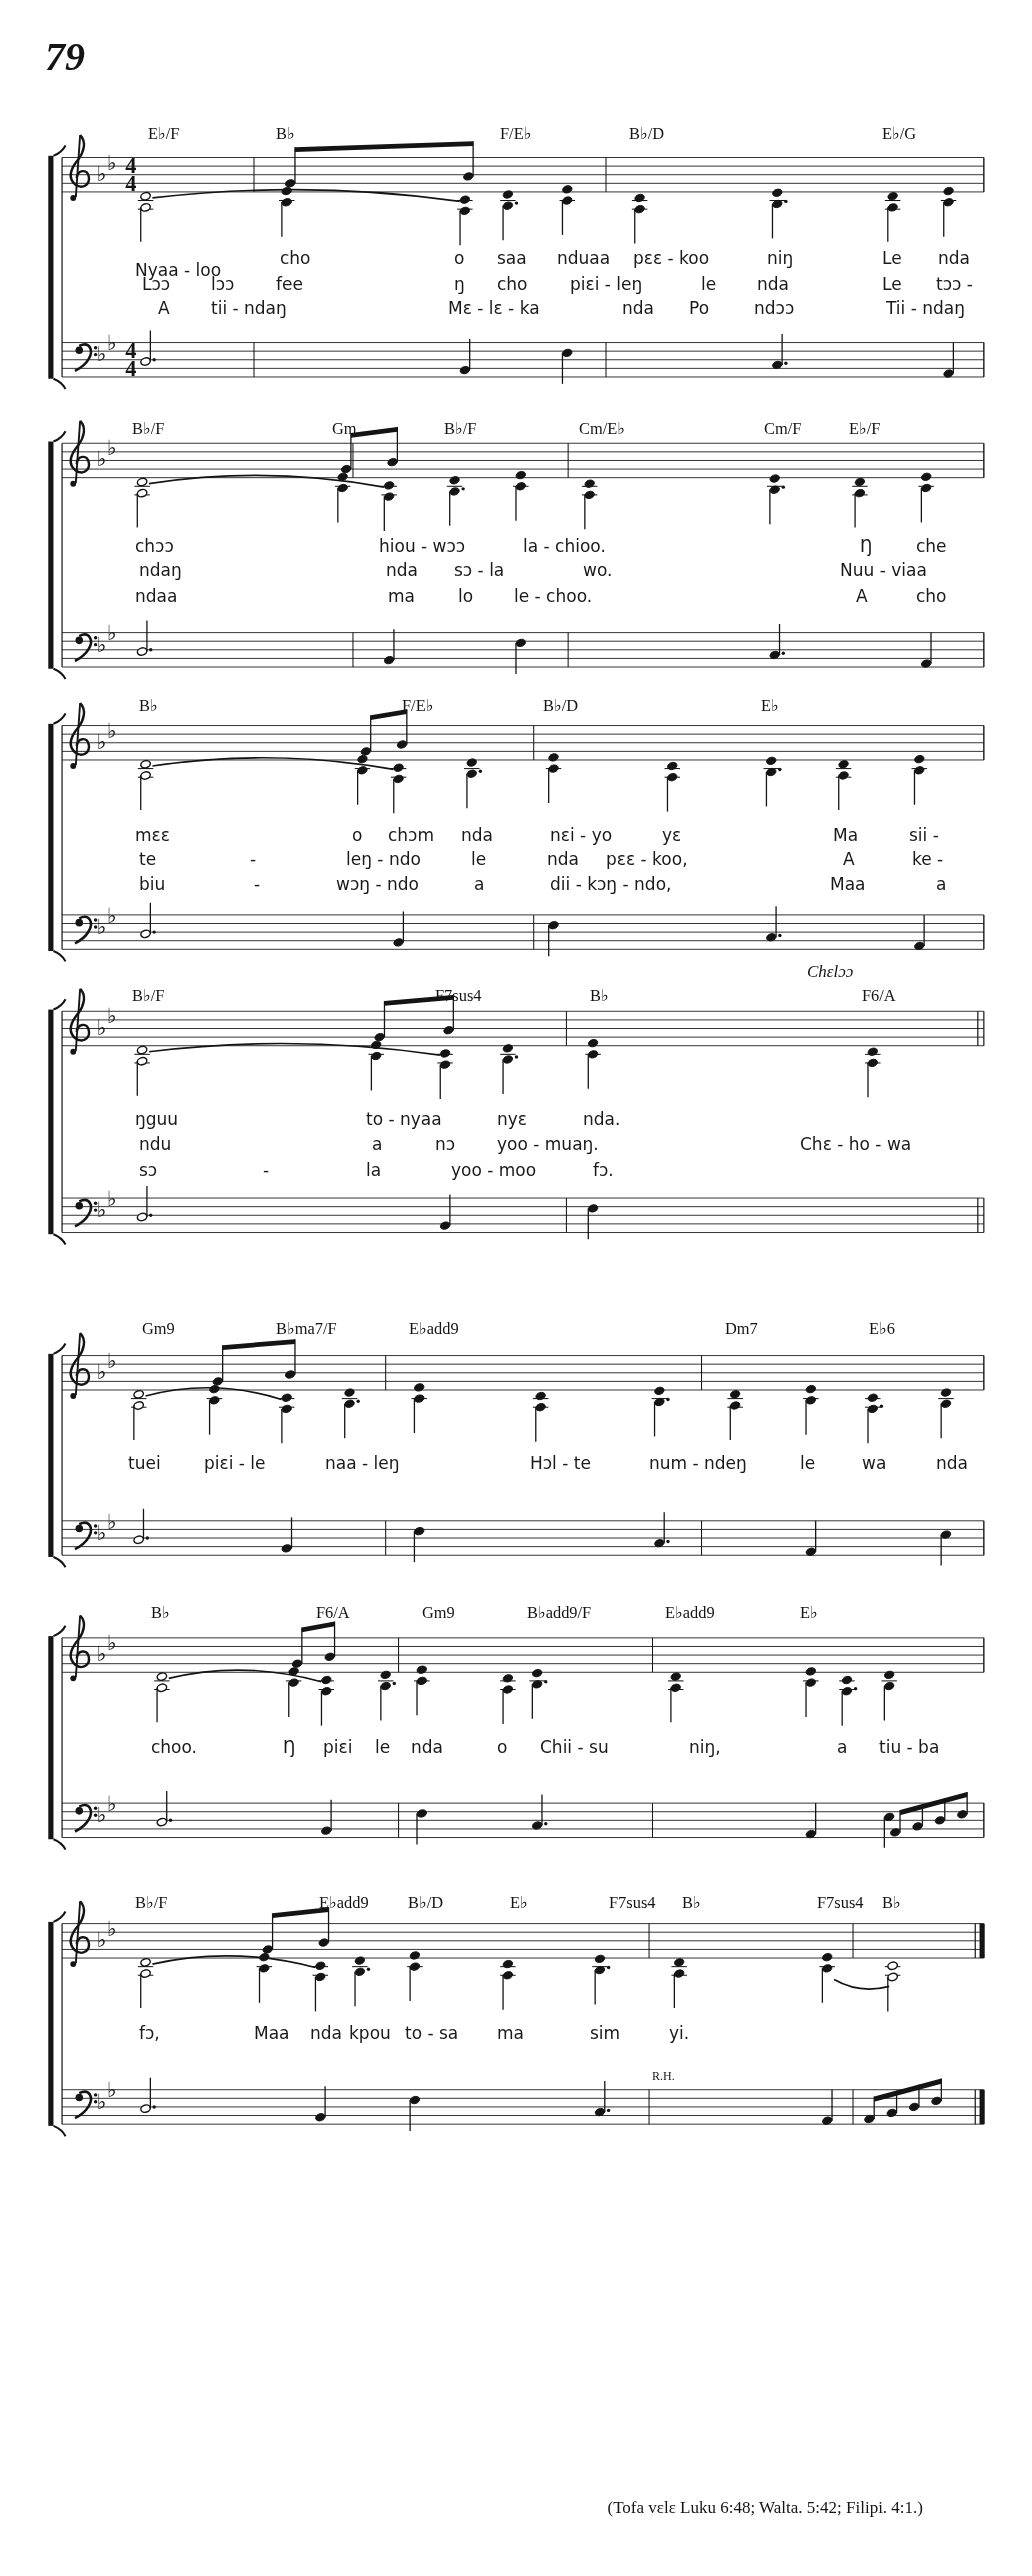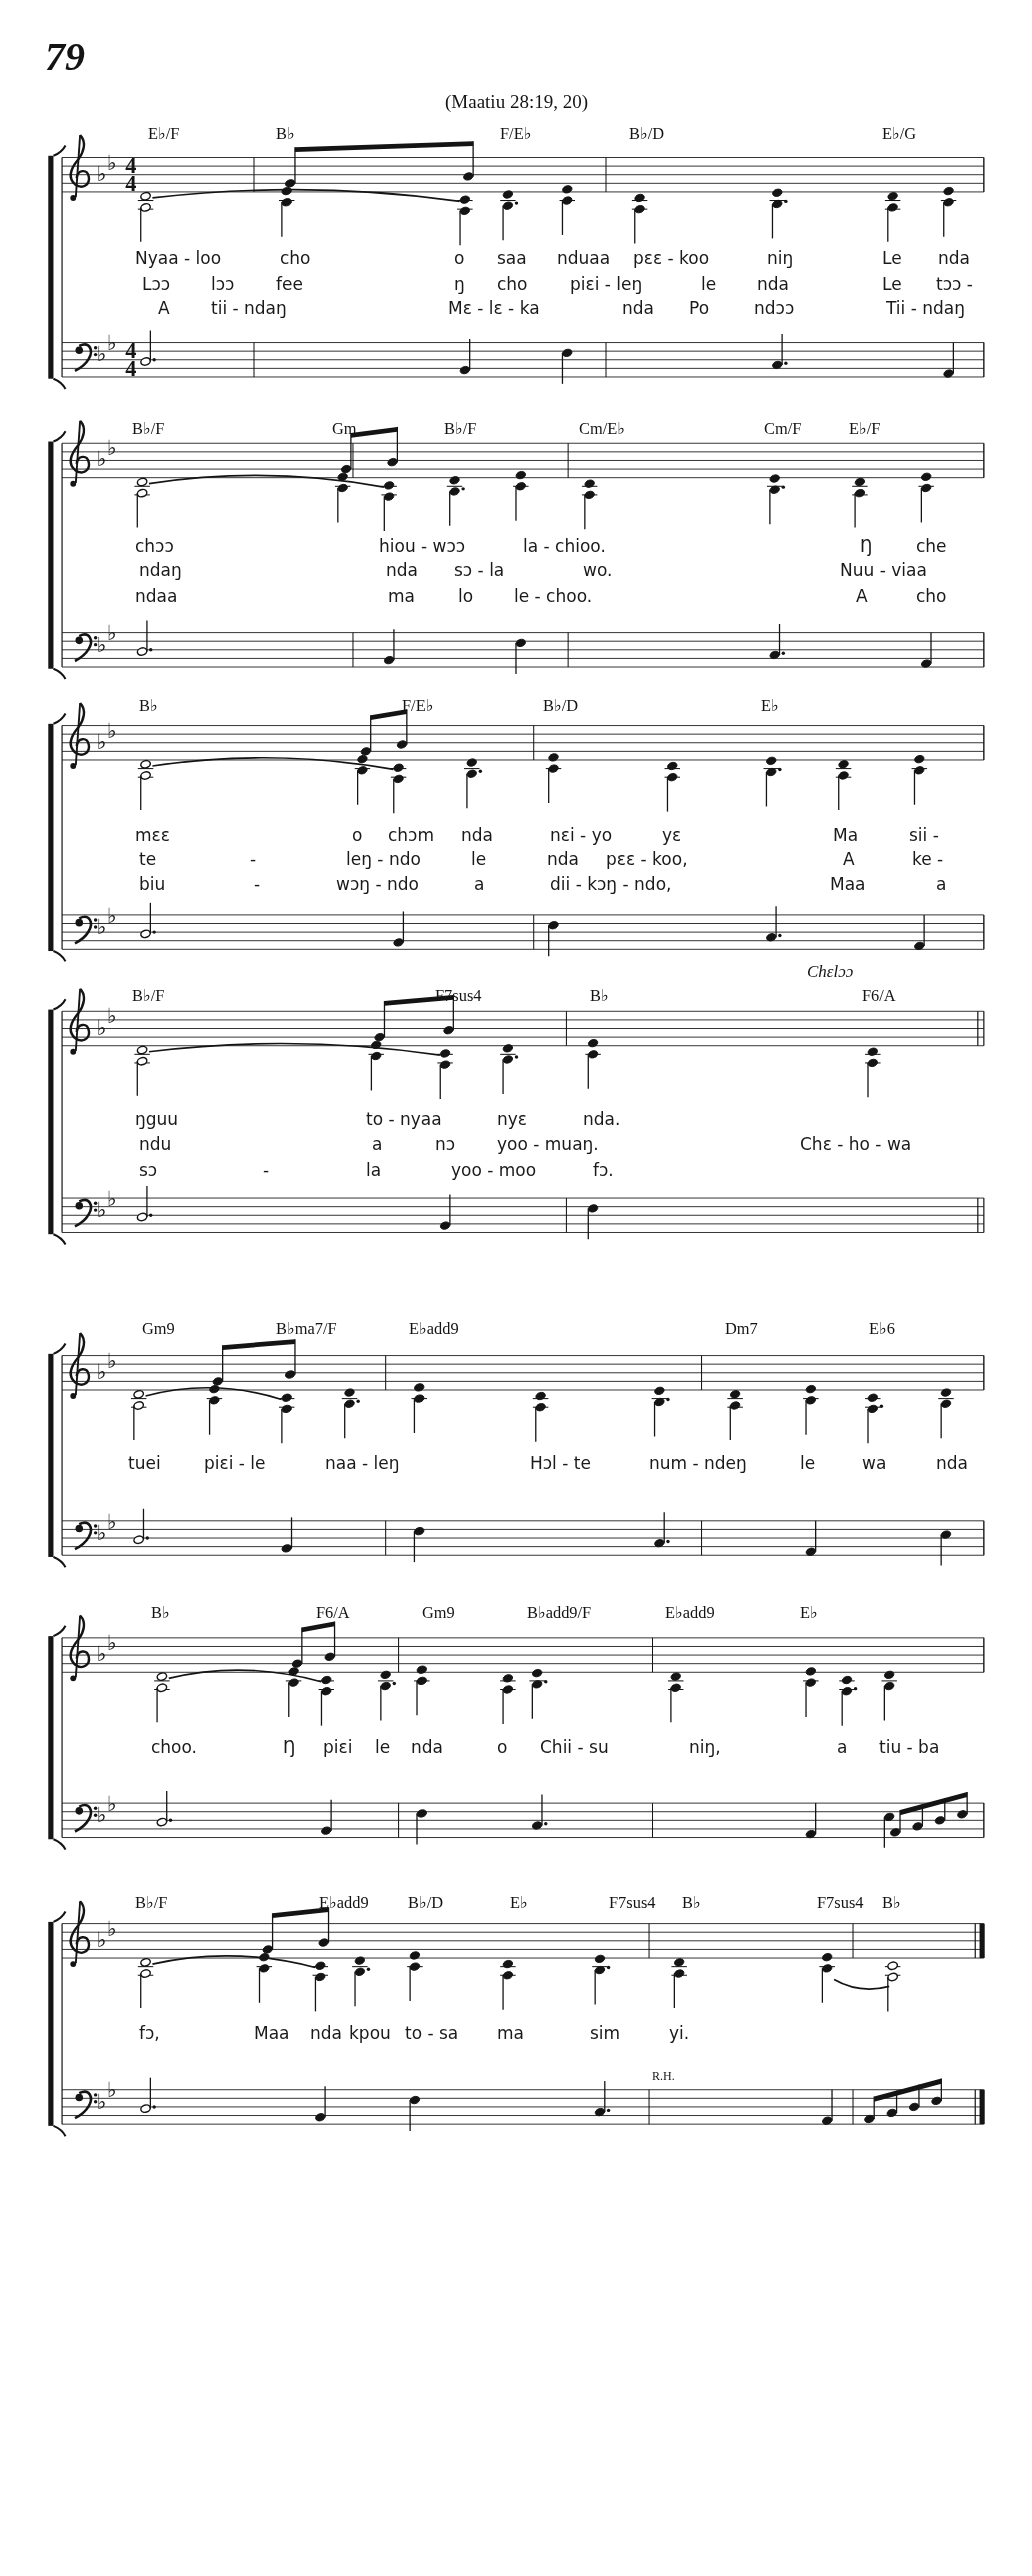--- a/index.html
+++ b/index.html
@@ -722,29 +722,28 @@
         <ellipse cx="1088" cy="2441" rx="5.6" ry="4.1" transform="rotate(-18 1088 2441)" fill="#141414" stroke="#141414" stroke-width="1"></ellipse>
         <line x1="1015.6" y1="2462" x2="1015.6" y2="2436" stroke="#141414" stroke-width="1.5"></line>
         <line x1="1041.6" y1="2455" x2="1041.6" y2="2429" stroke="#141414" stroke-width="1.5"></line>
         <line x1="1067.6" y1="2448" x2="1067.6" y2="2422" stroke="#141414" stroke-width="1.5"></line>
         <line x1="1093.6" y1="2441" x2="1093.6" y2="2415" stroke="#141414" stroke-width="1.5"></line>
         <polygon points="1015.6,2436 1093.6,2415 1093.6,2421 1015.6,2442" fill="#141414"></polygon>
       </g>
     </svg>
 
   <div class="hymn-number">79</div>
-  <div class="hymn-subtitle">(Maatiu 28:19, 20)</div>
 
   <div id="systems">
       <div class="chord" style="left: 148px; top: 124px;">E♭/F</div>
       <div class="chord" style="left: 276px; top: 124px;">B♭</div>
       <div class="chord" style="left: 500px; top: 124px;">F/E♭</div>
       <div class="chord" style="left: 629px; top: 124px;">B♭/D</div>
       <div class="chord" style="left: 882px; top: 124px;">E♭/G</div>
-      <div class="lyric" style="left: 135px; top: 248px;">Nyaa - loo</div>
+      <div class="lyric" style="left: 135px; top: 260px;">Nyaa - loo</div>
       <div class="lyric" style="left: 280px; top: 248px;">cho</div>
       <div class="lyric" style="left: 454px; top: 248px;">o</div>
       <div class="lyric" style="left: 497px; top: 248px;">saa</div>
       <div class="lyric" style="left: 557px; top: 248px;">nduaa</div>
       <div class="lyric" style="left: 633px; top: 248px;">pɛɛ - koo</div>
       <div class="lyric" style="left: 767px; top: 248px; text-align: right;">niŋ</div>
       <div class="lyric" style="left: 882px; top: 248px;">Le</div>
       <div class="lyric" style="left: 938px; top: 248px;">nda</div>
       <div class="lyric" style="left: 142px; top: 274px;">Lɔɔ</div>
       <div class="lyric" style="left: 211px; top: 274px;">lɔɔ</div>
@@ -872,14 +871,15 @@
       <div class="lyric" style="left: 254px; top: 2023px;">Maa</div>
       <div class="lyric" style="left: 310px; top: 2023px;">nda</div>
       <div class="lyric" style="left: 349px; top: 2023px;">kpou</div>
       <div class="lyric" style="left: 405px; top: 2023px;">to - sa</div>
       <div class="lyric" style="left: 497px; top: 2023px;">ma</div>
       <div class="lyric" style="left: 590px; top: 2023px;">sim</div>
       <div class="lyric" style="left: 669px; top: 2023px;">yi.</div>
       <div class="annotation" style="left: 652px; top: 2069px;">R.H.</div>
     </div>
 
+  <div class="footer-ref">(Tofa vɛlɛ Luku 6:48; Walta. 5:42; Filipi. 4:1.)</div>
 </div>
 
 
 </body></html>

